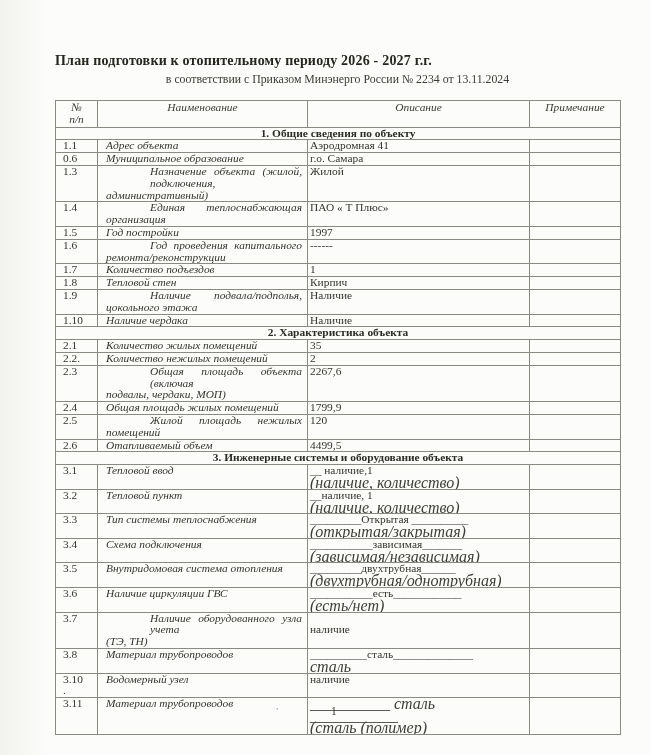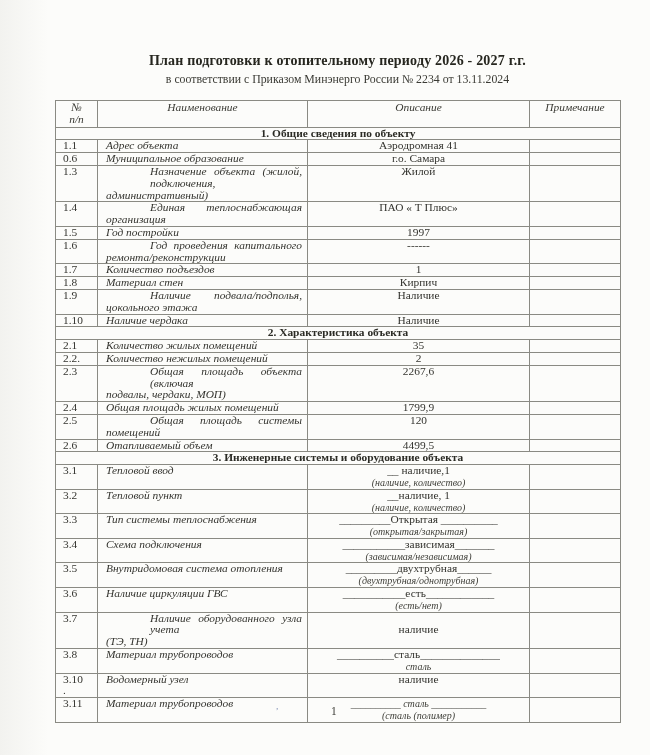--- a/index.html
+++ b/index.html
@@ -7,21 +7,21 @@
     position:relative; width:650px; height:755px;
     background:#fcfcfa; overflow:hidden;
     font-family:"Liberation Serif", serif; color:#34342f;
   }
   .page::before {
     content:""; position:absolute; inset:0; pointer-events:none;
     background:linear-gradient(90deg, #f2f2ef 0px, rgba(252,252,250,0) 48px);
   }
   .doc-title {
     position:absolute; top:53px; left:55px; width:565px;
-    text-align:center; font-size:14px; font-weight:bold; color:#26261f;
+    text-align:left; font-size:14px; font-weight:bold; color:#26261f;
     letter-spacing:0.2px; margin:0;
   }
   .doc-subtitle {
     position:absolute; top:72px; left:55px; width:565px;
     text-align:center; font-size:11.8px; color:#3a3a34;
   }
   table.plan {
     position:absolute; top:100px; left:55px; width:565px;
     border-collapse:collapse; table-layout:fixed;
     border:1px solid #6e6e67;
@@ -33,22 +33,22 @@
     vertical-align:top;
     overflow:hidden;
   }
   .plan th {
     font-weight:normal; font-style:italic; text-align:center;
     white-space:pre-line; padding:1px 0; color:#3a3a34;
   }
   .plan td.num  { padding-left:7px; white-space:pre-line; }
   .plan td.name { padding-left:8px; padding-right:5px;font-style:italic; }
   .plan td.name .ln.stretch { text-align:justify; text-align-last:justify;margin-left:44px; }
-  .plan td.desc { text-align:center; }
-  .plan td.desc .ln.it { font-style:italic; font-size:10px; color:#3e3e38; }
+  .plan td.desc { text-align:left; }
+  .plan td.desc .ln.it { font-style:italic; font-size:16px; color:#3e3e38; }
   .plan tr.section td {
     text-align:center; font-weight:bold; color:#2b2b25; padding:0;
   }
   .page-number {
     position:absolute; top:705px; left:331px;
     font-size:11.5px; color:#3a3a34;
   }
   .pen-mark {
     position:absolute; top:706px; left:275px;
     font-size:9px; font-style:italic; color:#7787ae;
@@ -152,21 +152,21 @@
             <div class="ln">Количество подъездов</div>
           </td>
           <td class="desc">
             <div class="ln">1</div>
           </td>
           <td class="note">&nbsp;</td>
         </tr>
         <tr>
           <td class="num">1.8</td>
           <td class="name">
-            <div class="ln">Материал стен</div>
+            <div class="ln">Тепловой стен</div>
           </td>
           <td class="desc">
             <div class="ln">Кирпич</div>
           </td>
           <td class="note">&nbsp;</td>
         </tr>
         <tr>
           <td class="num">1.9</td>
           <td class="name">
             <div class="ln stretch">Наличие подвала/подполья,</div>
@@ -227,21 +227,21 @@
             <div class="ln">Общая площадь жилых помещений</div>
           </td>
           <td class="desc">
             <div class="ln">1799,9</div>
           </td>
           <td class="note">&nbsp;</td>
         </tr>
         <tr>
           <td class="num">2.5</td>
           <td class="name">
-            <div class="ln stretch">Общая площадь системы</div>
+            <div class="ln stretch">Жилой площадь нежилых</div>
             <div class="ln">помещений</div>
           </td>
           <td class="desc">
             <div class="ln">120</div>
           </td>
           <td class="note">&nbsp;</td>
         </tr>
         <tr>
           <td class="num">2.6</td>
           <td class="name">

